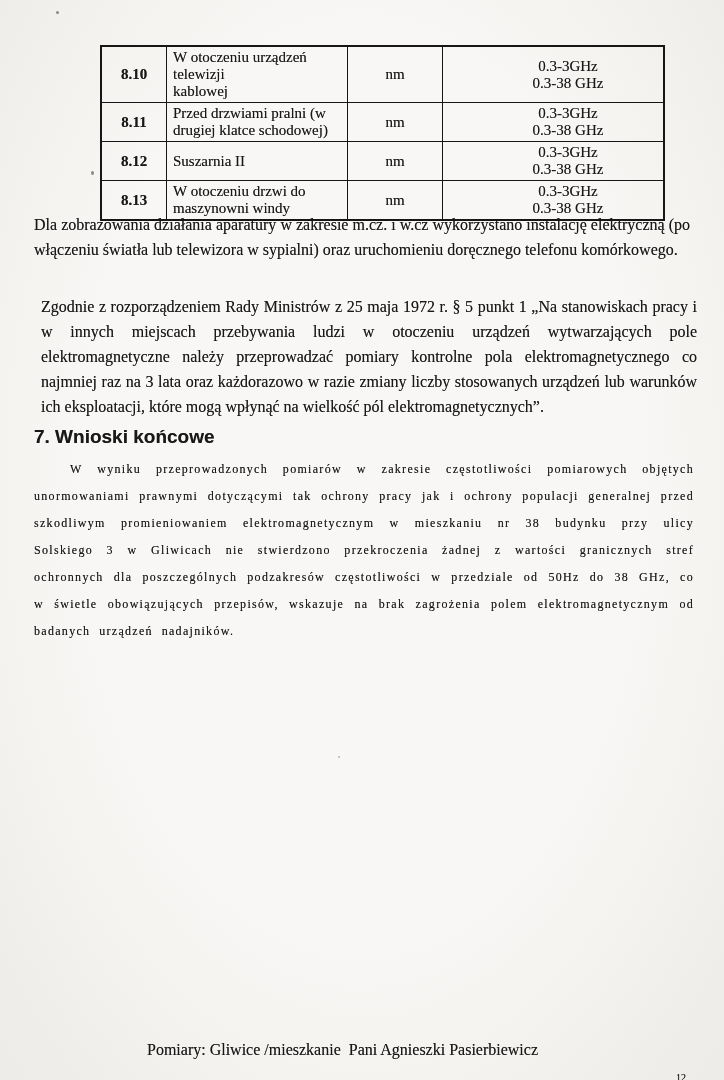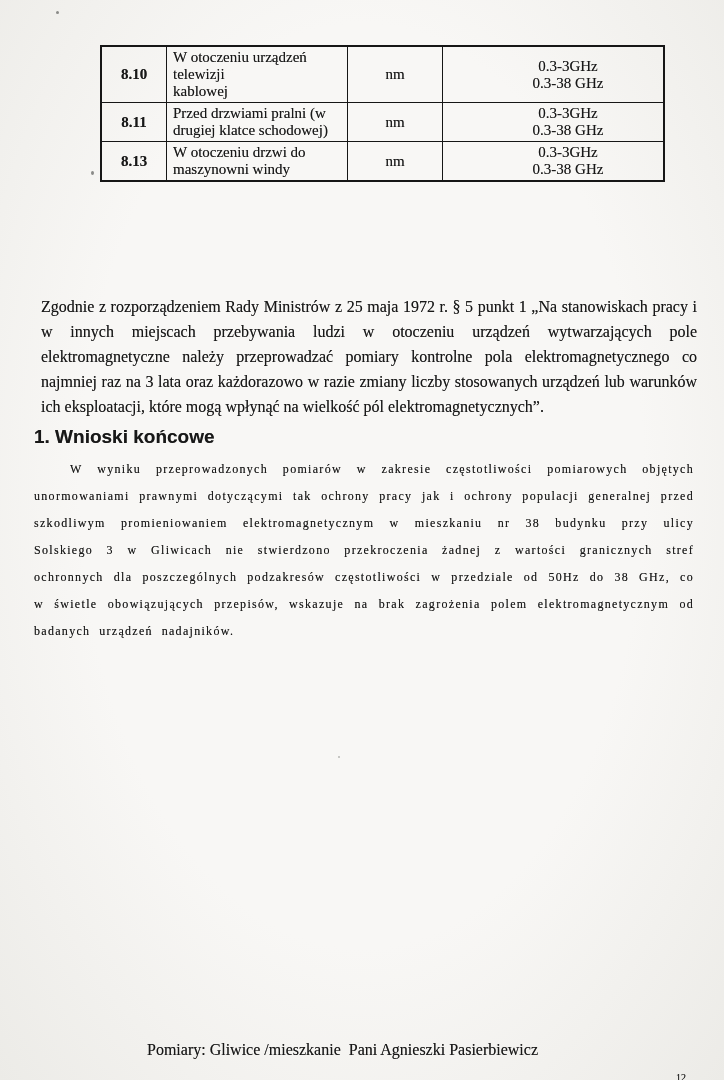--- a/index.html
+++ b/index.html
@@ -88,34 +88,42 @@
       </tr>
       <tr>
         <td class="col-id">8.11</td>
         <td class="col-loc">Przed drzwiami pralni (w
 drugiej klatce schodowej)</td>
         <td class="col-unit">nm</td>
         <td class="col-freq">0.3-3GHz
 0.3-38 GHz</td>
       </tr>
       <tr>
+        <td class="col-id">8.12</td>
+        <td class="col-loc">Suszarnia II</td>
+        <td class="col-unit">nm</td>
+        <td class="col-freq">0.3-3GHz
+0.3-38 GHz</td>
+      </tr>
+      <tr>
         <td class="col-id">8.13</td>
         <td class="col-loc">W otoczeniu drzwi do
 maszynowni windy</td>
         <td class="col-unit">nm</td>
         <td class="col-freq">0.3-3GHz
 0.3-38 GHz</td>
       </tr>
     </tbody>
   </table>
 
+  <p class="para para-p1 scan">Dla zobrazowania działania aparatury w zakresie m.cz. i w.cz wykorzystano instalację elektryczną (po włączeniu światła lub telewizora w sypialni) oraz uruchomieniu doręcznego telefonu komórkowego.</p>
 
   <p class="para para-p2 scan">Zgodnie z rozporządzeniem Rady Ministrów z 25 maja 1972 r. § 5 punkt 1 „Na stanowiskach pracy i w innych miejscach przebywania ludzi w otoczeniu urządzeń wytwarzających pole elektromagnetyczne należy przeprowadzać pomiary kontrolne pola elektromagnetycznego co najmniej raz na 3 lata oraz każdorazowo w razie zmiany liczby stosowanych urządzeń lub warunków ich eksploatacji, które mogą wpłynąć na wielkość pól elektromagnetycznych”.</p>
 
-  <h2 class="heading scan">1. Wnioski końcowe</h2>
+  <h2 class="heading scan">7. Wnioski końcowe</h2>
 
   <p class="conclusion scan">W wyniku przeprowadzonych pomiarów w zakresie częstotliwości pomiarowych objętych unormowaniami prawnymi dotyczącymi tak ochrony pracy jak i ochrony populacji generalnej przed szkodliwym promieniowaniem elektromagnetycznym w mieszkaniu nr 38 budynku przy ulicy Solskiego 3 w Gliwicach nie stwierdzono przekroczenia żadnej z wartości granicznych stref ochronnych dla poszczególnych podzakresów częstotliwości w przedziale od 50Hz do 38 GHz, co w świetle obowiązujących przepisów, wskazuje na brak zagrożenia polem elektromagnetycznym od badanych urządzeń nadajników.</p>
 
 
   <div class="footer-caption scan">Pomiary: Gliwice /mieszkanie  Pani Agnieszki Pasierbiewicz</div>
   <div class="page-number scan">12</div>
 
   <span class="speckle sp1"></span>
   <span class="speckle sp2"></span>
   <span class="speckle sp3"></span>

